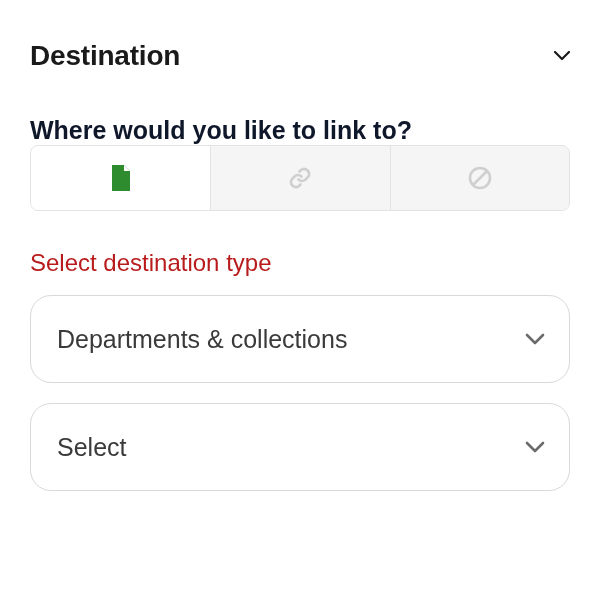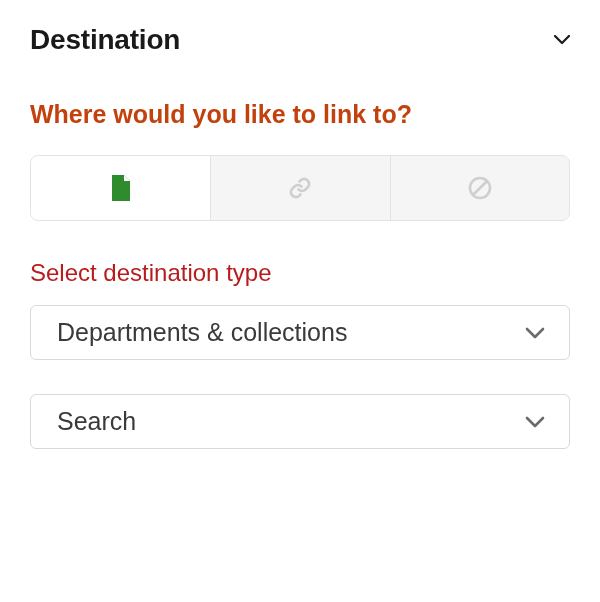--- a/index.html
+++ b/index.html
@@ -1,27 +1,27 @@
 <!DOCTYPE html>
 <html><head>
 <meta charset="utf-8">
 <style>
   * { box-sizing: border-box; margin: 0; padding: 0; }
   html, body { width: 600px; height: 602px; background: #fff; font-family: -apple-system, BlinkMacSystemFont, "Segoe UI", Helvetica, Arial, sans-serif; color: #1a1a1a; }
-  .wrap { padding: 24px 30px 0 30px; }
+  .wrap { padding: 40px 30px 0 30px; }
   .header-row { display: flex; align-items: center; justify-content: space-between; margin-bottom: 44px; }
   .header-title { font-size: 28px; font-weight: 700; letter-spacing: -0.2px; }
   .chevron { display: inline-flex; align-items: center; justify-content: center; }
-  .question { font-size: 25px; font-weight: 600; margin-bottom: 26px; color: #c2410c; }
+  .question { font-size: 25px; font-weight: 600; color: #0f172a; }
   .seg { display: grid; grid-template-columns: 1fr 1fr 1fr; border: 1px solid #e3e3e3; border-radius: 8px; overflow: hidden; height: 66px; margin-bottom: 38px; background: #f5f5f5; }
   .seg-btn { display: flex; align-items: center; justify-content: center; background: #f5f5f5; border: none; cursor: pointer; height: 100%; border-left: 1px solid #e3e3e3; }
   .seg-btn:first-child { border-left: none; }
   .seg-btn.active { background: #fff; }
   .label { font-size: 24px; font-weight: 500; margin-bottom: 18px; color: #b91c1c; }
-  .select { display: flex; align-items: center; justify-content: space-between; width: 100%; height: 55px; border: 1px solid #d9d9d9; border-radius: 6px; padding: 0 24px 0 26px; background: #fff; cursor: pointer; margin-bottom: 34px; }
+  .select { display: flex; align-items: center; justify-content: space-between; width: 100%; height: 88px; border: 1px solid #d9d9d9; border-radius: 21px; padding: 0 24px 0 26px; background: #fff; cursor: pointer; margin-bottom: 20px; }
   .select-text { font-size: 25px; color: #3a3a3a; font-weight: 400; }
   .select .chev { color: #6b6b6b; }
   svg { display: block; }
 </style>
 </head>
 <body>
 
 <div class="wrap">
 
   <div class="header-row">
@@ -68,21 +68,21 @@
   <div class="select">
     <span class="select-text">Departments &amp; collections</span>
     <span class="chev">
       <svg width="20" height="12" viewBox="0 0 20 12">
           <path d="M2 2 L10 10 L18 2" stroke="#6b6b6b" stroke-width="2.6" fill="none" stroke-linecap="round" stroke-linejoin="round"></path>
         </svg>
     </span>
   </div>
 
   <div class="select">
-    <span class="select-text">Search</span>
+    <span class="select-text">Select</span>
     <span class="chev">
       <svg width="20" height="12" viewBox="0 0 20 12">
           <path d="M2 2 L10 10 L18 2" stroke="#6b6b6b" stroke-width="2.6" fill="none" stroke-linecap="round" stroke-linejoin="round"></path>
         </svg>
     </span>
   </div>
 
 </div>
 
 </body></html>

